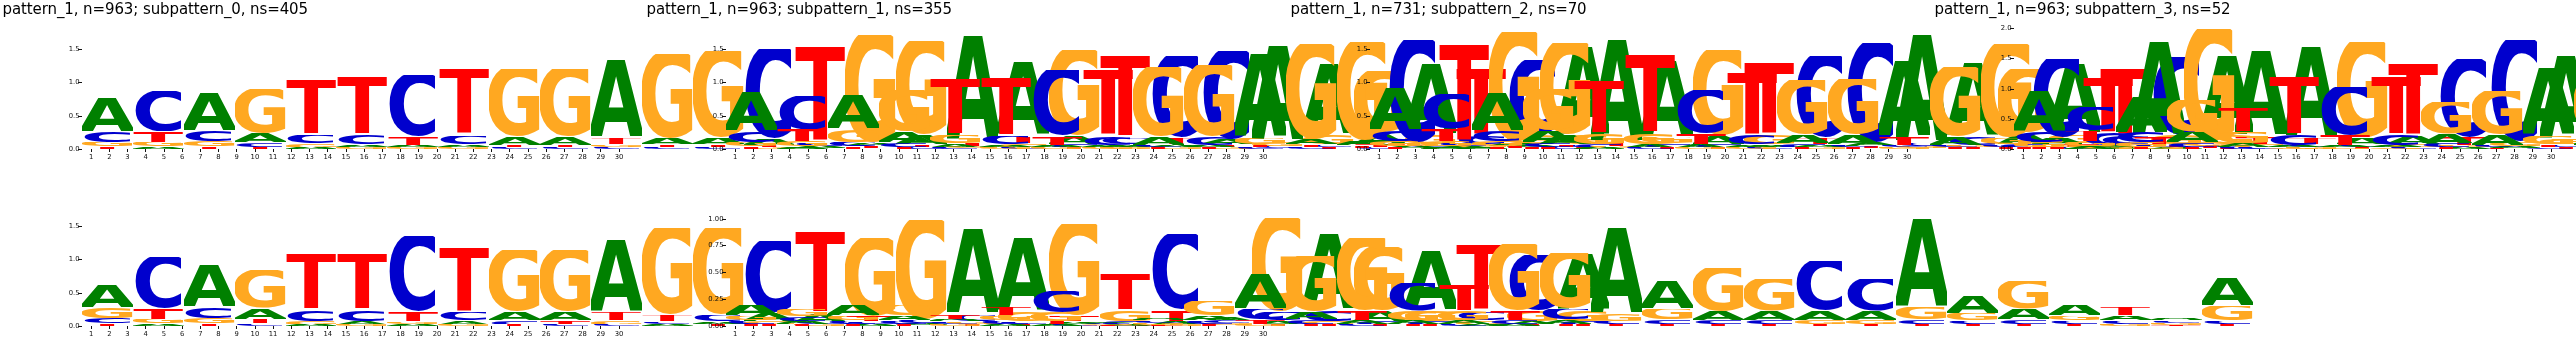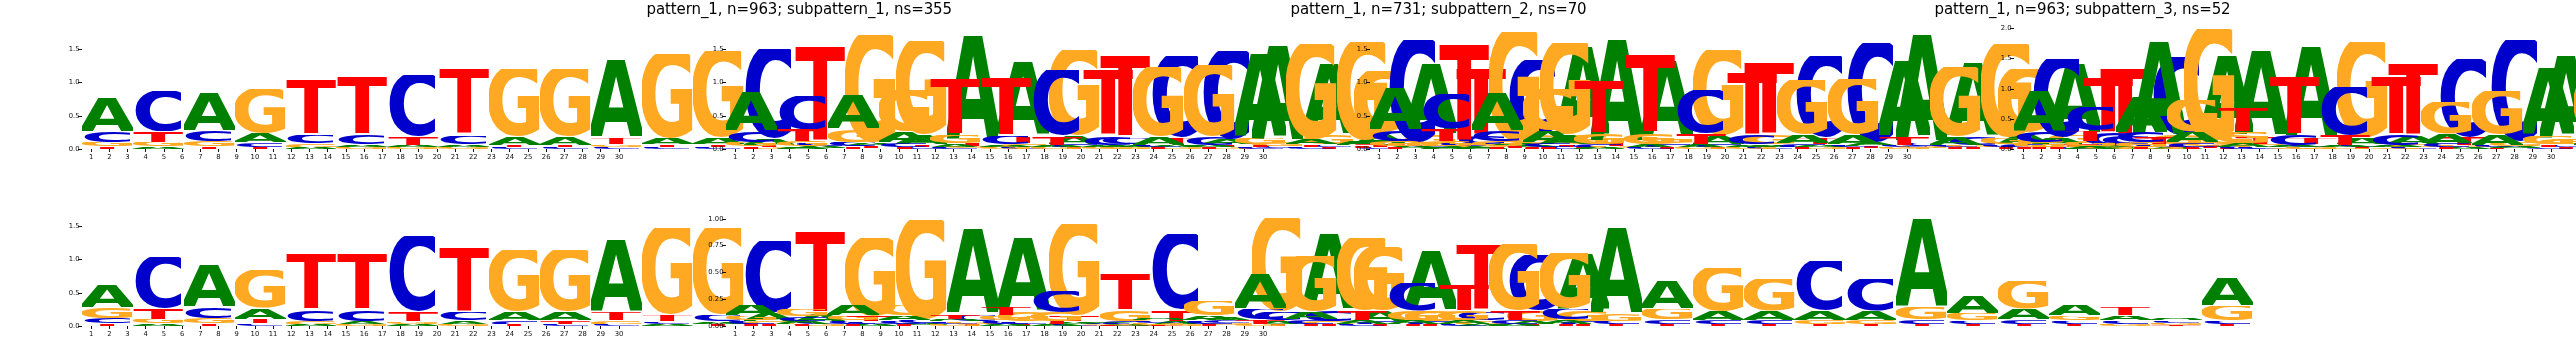--- a/index.html
+++ b/index.html
@@ -47,20 +47,21 @@
   }
   .xcell{flex:1 1 0;text-align:center;}
   .xtickmark{width:0.6px;height:3.1px;background:#111;margin:0 auto 1.2px auto;}
   .xlab{font-size:6.8px;color:#111;line-height:7.4px;}
 </style>
 </head>
 <body>
 
 <div id="grid">
     <div class="panel">
+      <div class="ptitle">pattern_1, n=963; subpattern_0, ns=405</div>
       <div class="plot">
         <div class="yaxis">
           <div class="ytick" style="top: 127px;">0.0</div>
           <div style="position: absolute; right: 0px; width: 3.7px; height: 0.6px; background: rgb(17, 17, 17); top: 127px;"></div>
           <div class="ytick" style="top: 94px;">0.5</div>
           <div style="position: absolute; right: 0px; width: 3.7px; height: 0.6px; background: rgb(17, 17, 17); top: 94px;"></div>
           <div class="ytick" style="top: 60px;">1.0</div>
           <div style="position: absolute; right: 0px; width: 3.7px; height: 0.6px; background: rgb(17, 17, 17); top: 60px;"></div>
           <div class="ytick" style="top: 27px;">1.5</div>
           <div style="position: absolute; right: 0px; width: 3.7px; height: 0.6px; background: rgb(17, 17, 17); top: 27px;"></div>

